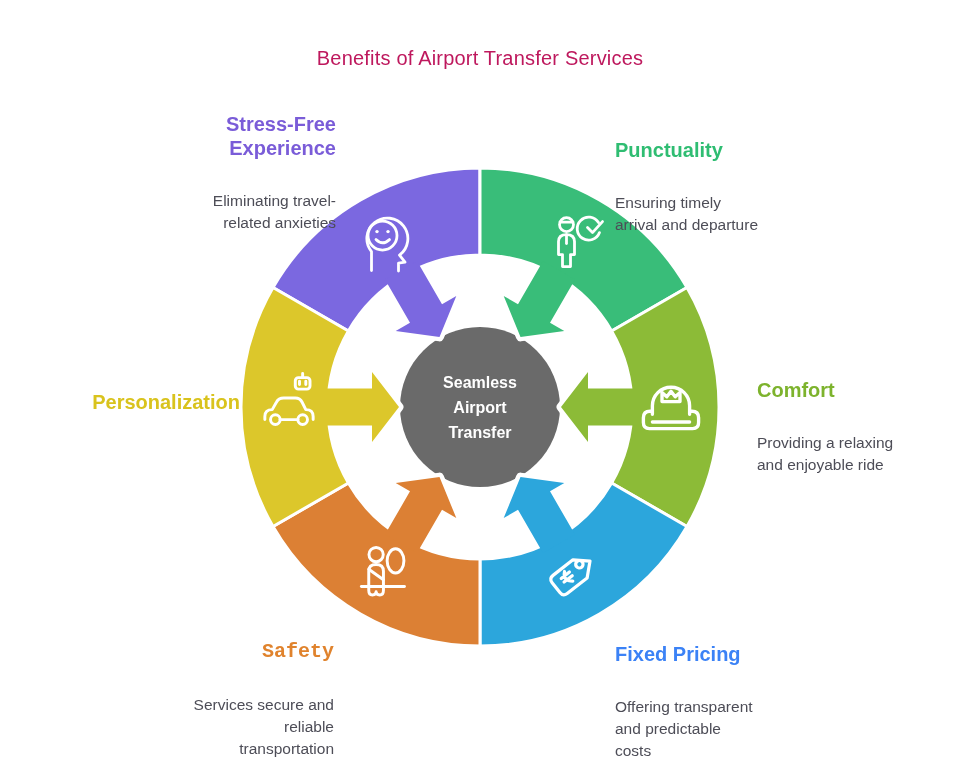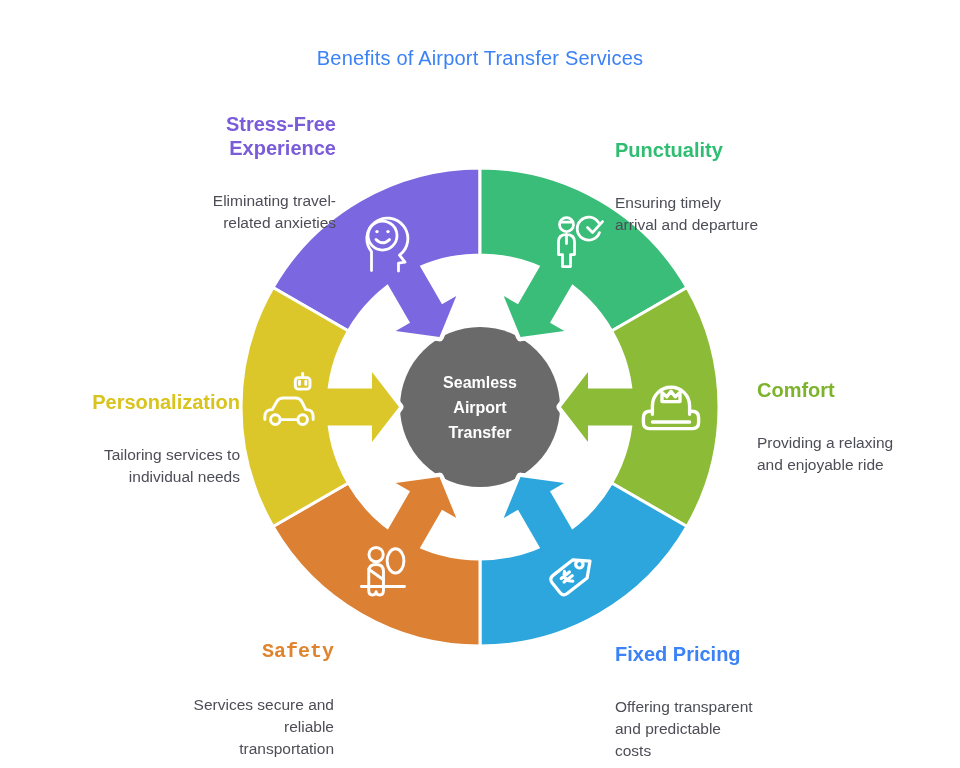--- a/index.html
+++ b/index.html
@@ -85,21 +85,21 @@
       <g transform="translate(289.0 407.0) scale(1.05)" fill="none" stroke="#ffffff" stroke-width="2.8" stroke-linecap="round" stroke-linejoin="round">
         <path d="M -23 12 L -23 9 Q -23 2.5 -16 2.5 L -12 -4.5 Q -10 -8.5 -5 -8.5 L 6 -8.5 Q 10.5 -8.5 12.5 -4.5 L 16 2.5 Q 23 2.5 23 9 L 23 12"></path>
         <circle cx="-13" cy="12" r="4.6"></circle>
         <circle cx="13" cy="12" r="4.6"></circle>
         <path d="M -8.5 12 L 8.5 12"></path>
         <rect x="6" y="-28" width="14" height="11" rx="3"></rect>
         <path d="M 10 -24.5 L 10 -21.5 M 16 -24.5 L 16 -21.5 M 13 -28 L 13 -32"></path>
       </g>
     </svg>
 
-  <div class="title" style="color: #3b82f6;">Benefits of Airport Transfer Services</div>
+  <div class="title" style="color: #be185d;">Benefits of Airport Transfer Services</div>
 
   <div class="center-label" style="color: rgb(255, 255, 255);">Seamless
 Airport
 Transfer</div>
 
   <div class="lbl ta-r" style="right:624px;top:94px;">
     <div class="seg-title" style="color: rgb(122, 92, 216);">Stress-Free
 Experience</div>
     <div class="seg-desc">Eliminating travel-
 related anxieties</div>
@@ -126,17 +126,15 @@
 
   <div class="lbl ta-r" style="right:626px;top:622px;">
     <div class="seg-title" style="color: rgb(224, 131, 45); font-family: Liberation Mono, monospace;">Safety</div>
     <div class="seg-desc">Services secure and
 reliable
 transportation</div>
   </div>
 
   <div class="lbl ta-r" style="right:720px;top:372px;">
     <div class="seg-title" style="color: rgb(217, 195, 29);">Personalization</div>
-    <div class="seg-desc">Tailoring services to
-individual needs</div>
   </div>
 
 </div>
 
 </body></html>

